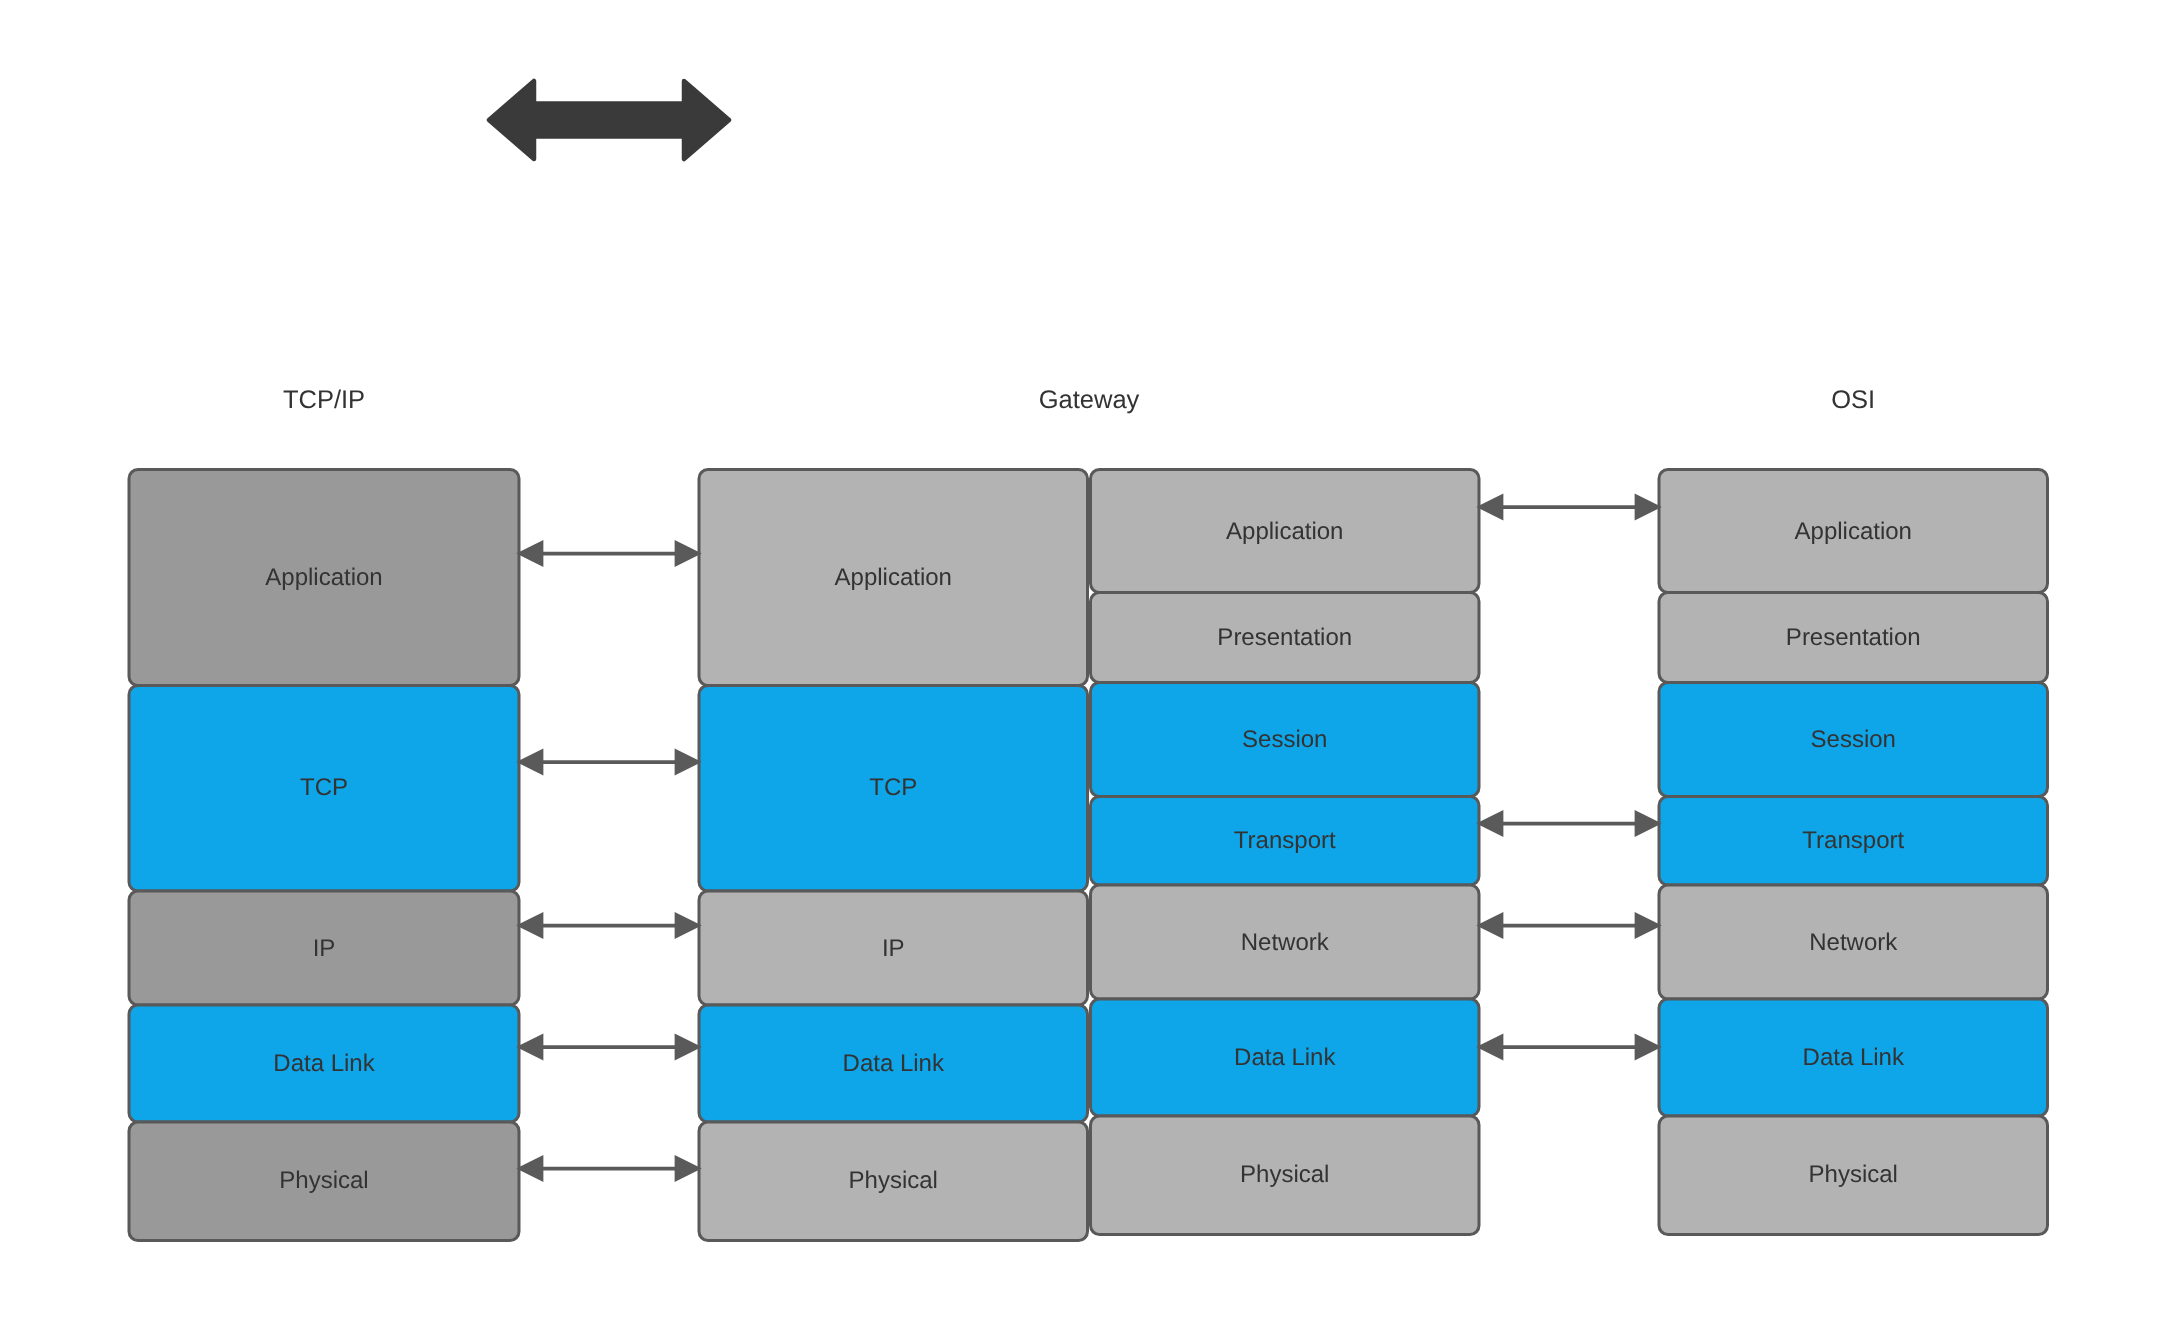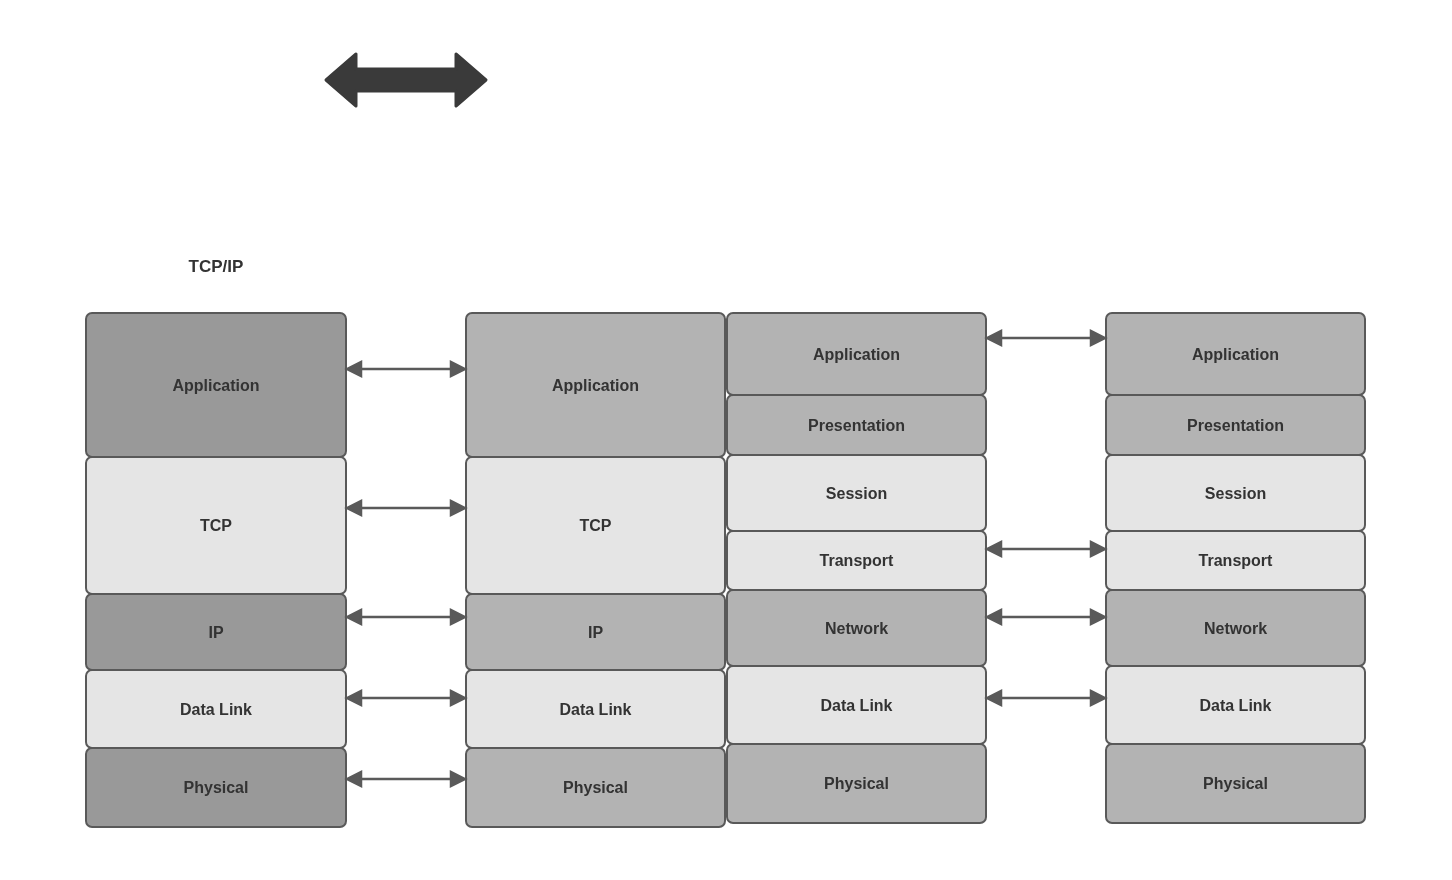--- a/index.html
+++ b/index.html
@@ -12,21 +12,20 @@
     height: 880px;
     position: relative;
     overflow: hidden;
     font-family: "Liberation Sans", sans-serif;
     color: #333333;
   }
 
   .canvas {
     position: absolute;
     inset: 0;
-    font-weight: bold;
   }
 
   
   .banner-arrow {
     position: absolute;
     left: 322px;
     top: 48px;
     width: 168px;
     height: 64px;
   }
@@ -66,41 +65,43 @@
     line-height: 19px;
     color: #333333;
     background: #ffffff;
     margin-top: -2px;
     position: relative;
   }
   .layer-box:first-child { margin-top: 15px; }
 
   .fill-dark  { background: #999999; }
   .fill-mid   { background: #b3b3b3; }
-  .fill-white { background: #e5e5e5; }
+  .fill-white { background: #0ea5e9; }
 
   
   .connectors {
     position: absolute;
     inset: 0;
     pointer-events: none;
   }
 </style>
 </head>
 <body>
 
 <div class="canvas">
 
   <div class="banner-arrow">
     <svg width="168" height="64" viewBox="0 0 168 64" xmlns="http://www.w3.org/2000/svg">
       <path d="M 4 32 L 34 6 L 34 21 L 134 21 L 134 6 L 164 32 L 134 58 L 134 43 L 34 43 L 34 58 Z" fill="#3a3a3a" stroke="#3a3a3a" stroke-width="3" stroke-linejoin="round"></path>
     </svg>
   </div>
 
   <div class="col-header tcpip">TCP/IP</div>
+  <div class="col-header gateway">Gateway</div>
+  <div class="col-header osi">OSI</div>
 
   <div class="stack tcpip">
     <div class="layer-box fill-dark" style="height:146px">Application</div>
     <div class="layer-box fill-white" style="height:139px">TCP</div>
     <div class="layer-box fill-dark" style="height:78px">IP</div>
     <div class="layer-box fill-white" style="height:80px">Data Link</div>
     <div class="layer-box fill-dark" style="height:81px">Physical</div>
   </div>
 
   <div class="stack gw-left">

